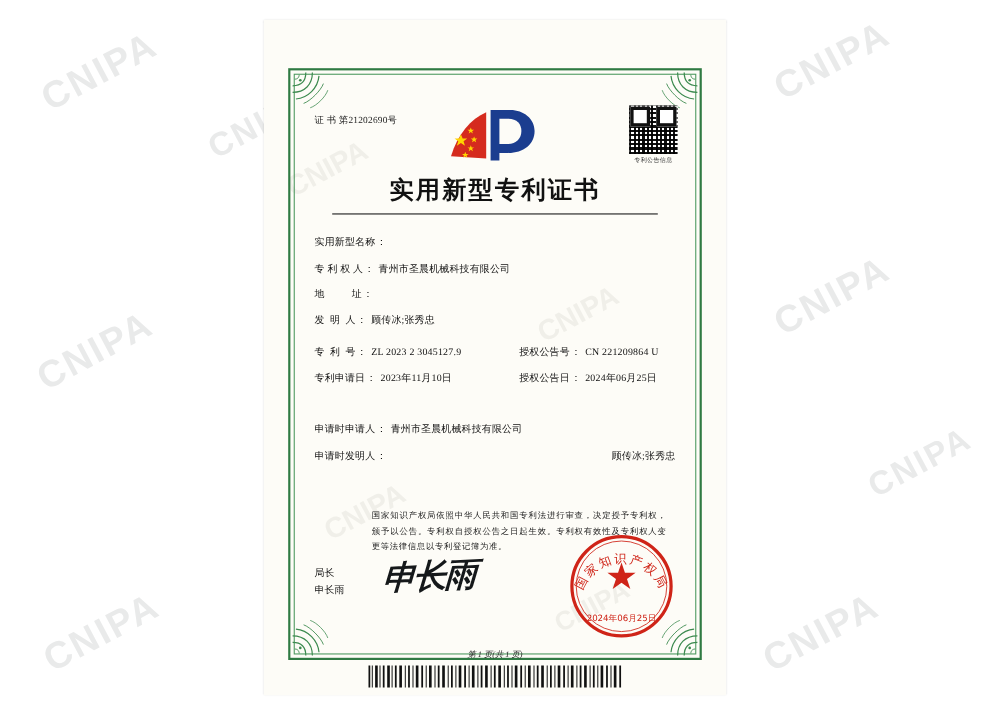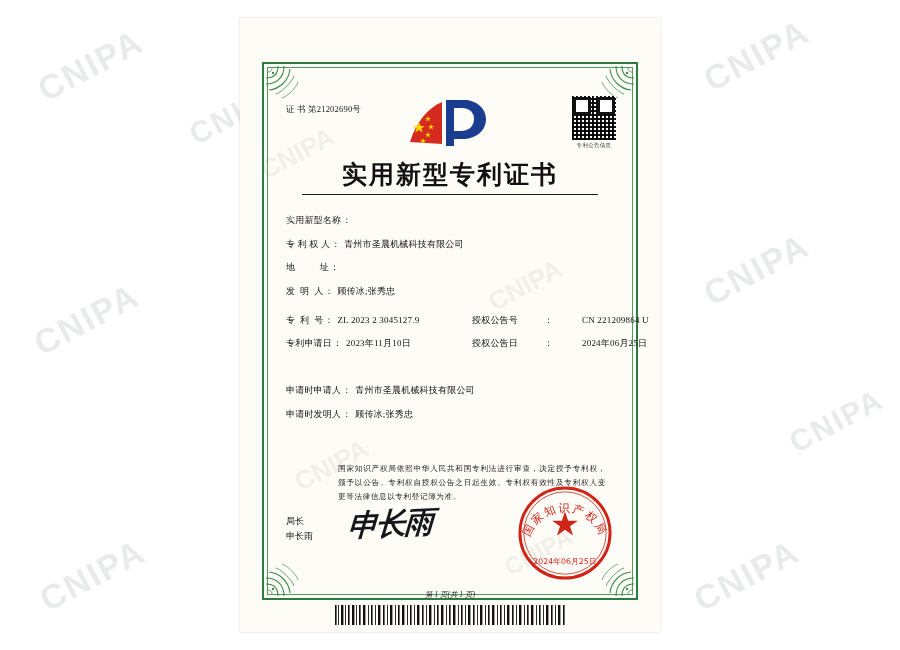--- a/index.html
+++ b/index.html
@@ -145,21 +145,21 @@
     font-size: 5.5px;
     color: #333;
     letter-spacing: 0.3px;
   }
   
   .doc-title {
     position: absolute;
     left: 0; right: 0;
     top: 140px;
     text-align: center;
-    font-size: 25px;
+    font-size: 22px;
     font-weight: bold;
     letter-spacing: 2px;
     color: #111;
     font-family: "DejaVu Serif", serif;
   }
   .title-rule {
     position: absolute;
     left: 62px;
     right: 62px;
     top: 176px;
@@ -191,21 +191,20 @@
   .fvalue {
     flex: 1 1 auto;
     letter-spacing: 0.2px;
   }
   .frow.two-col .col2 {
     flex: 0 0 auto;
     display: flex;
     align-items: baseline;
     margin-left: 18px;
     min-width: 176px;
-    gap: 25px;
   }
   .frow.two-col .col1 {
     flex: 0 0 168px;
     display: flex;
     align-items: baseline;
   }
   .frow.two-col .col1 .fvalue { flex: 0 1 auto; }
 
   
   .legal {
@@ -420,21 +419,21 @@
             <span class="fvalue">2024年06月25日</span>
           </span>
         </div>
 
         <div class="frow" style="margin-top:34px;">
           <span class="flabel">申请时申请人</span>
           <span class="fsep">：</span>
           <span class="fvalue">青州市圣晨机械科技有限公司</span>
         </div>
 
-        <div class="frow" style="margin-top:4px;">
+        <div class="frow" style="margin-top:4px;text-align:right;">
           <span class="flabel">申请时发明人</span>
           <span class="fsep">：</span>
           <span class="fvalue">顾传冰;张秀忠</span>
         </div>
 
       </div>
 
       <div class="legal">国家知识产权局依照中华人民共和国专利法进行审查，决定授予专利权，颁予以公告。专利权自授权公告之日起生效。专利权有效性及专利权人变更等法律信息以专利登记簿为准。</div>
 
       <div class="sig-label">

